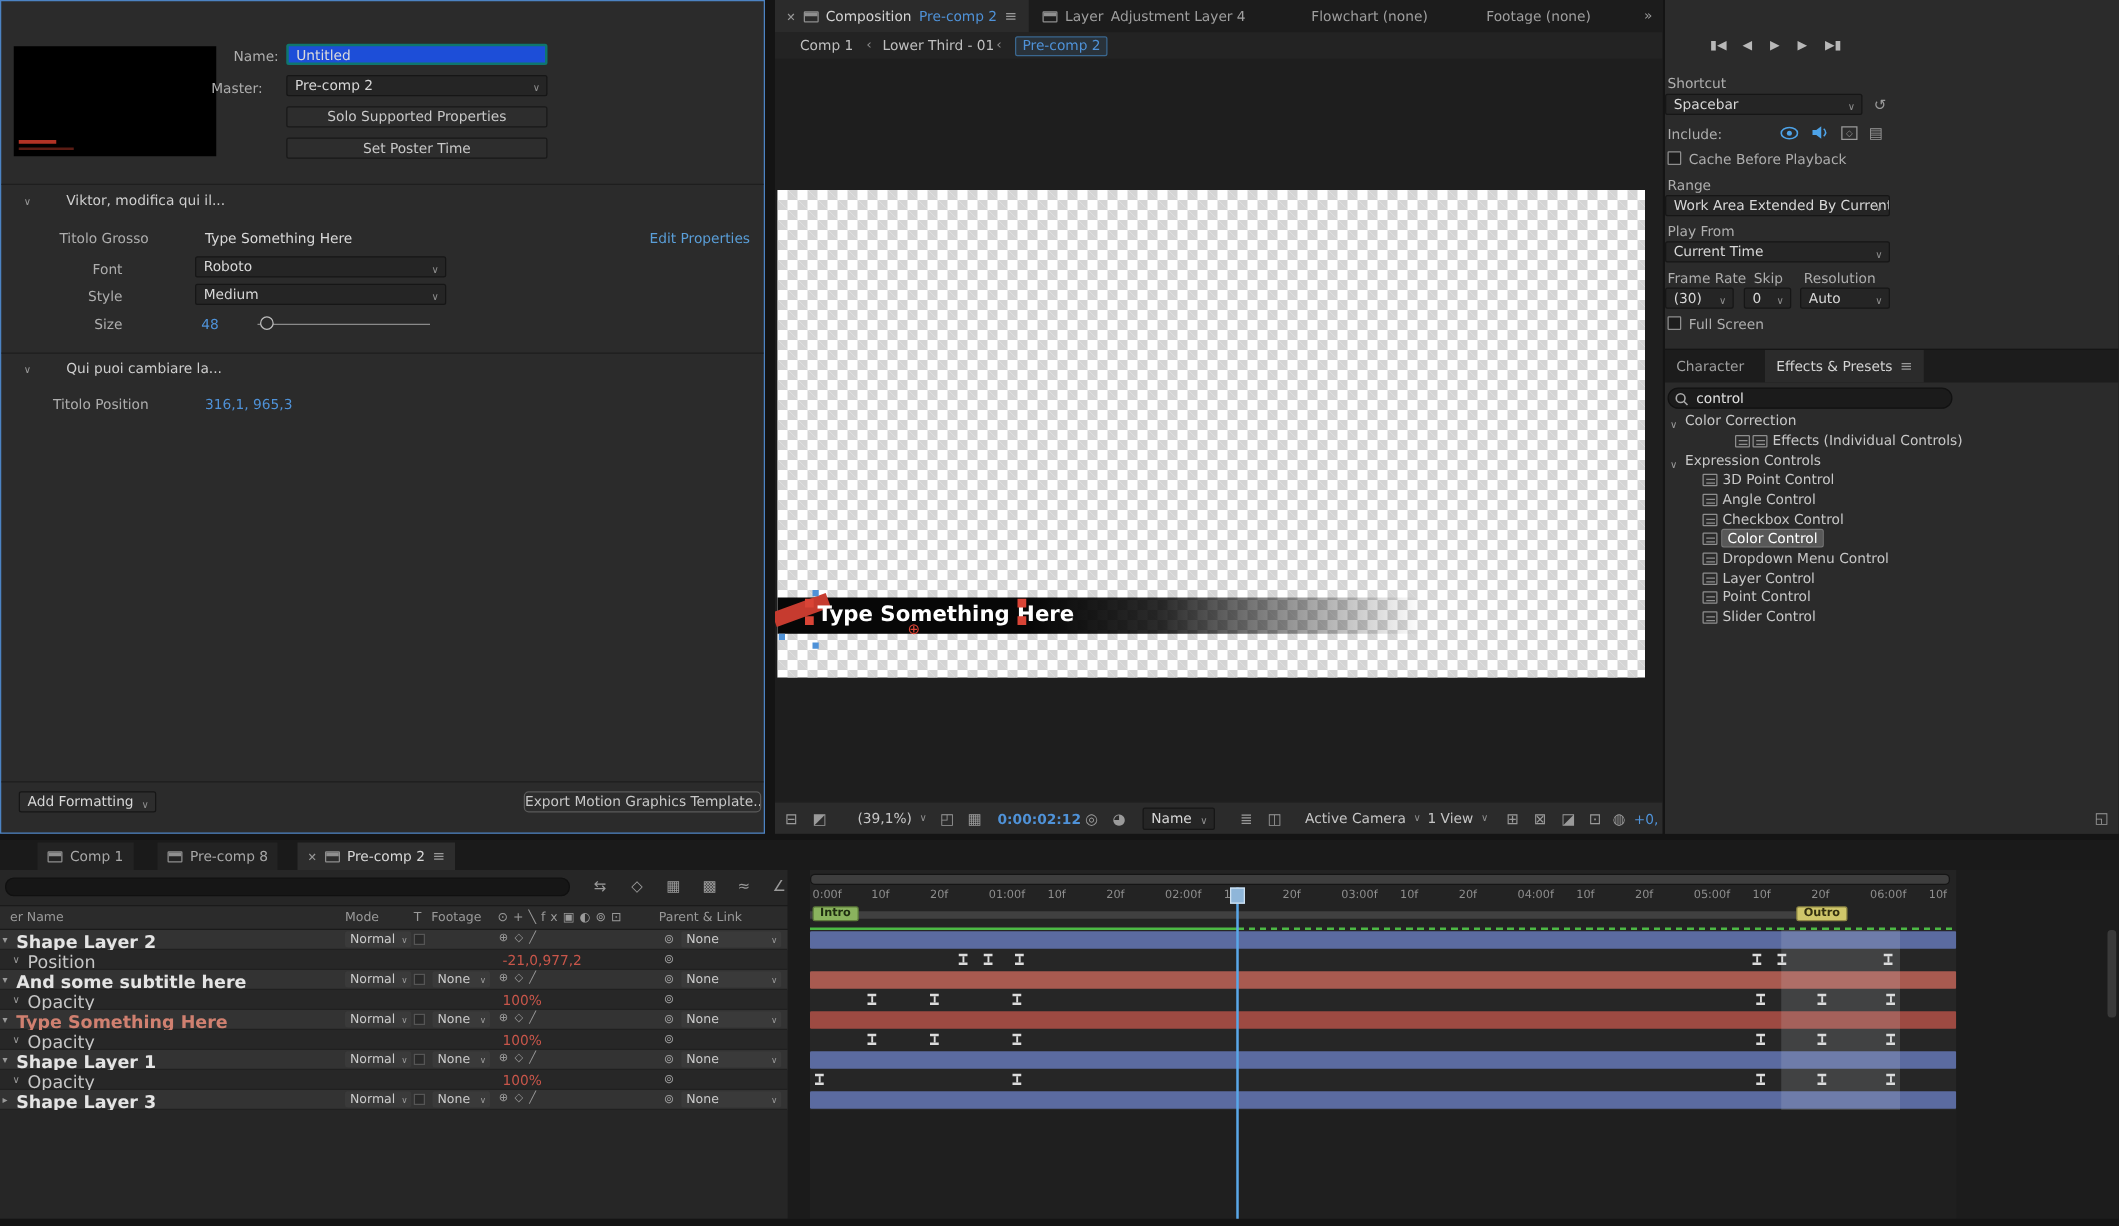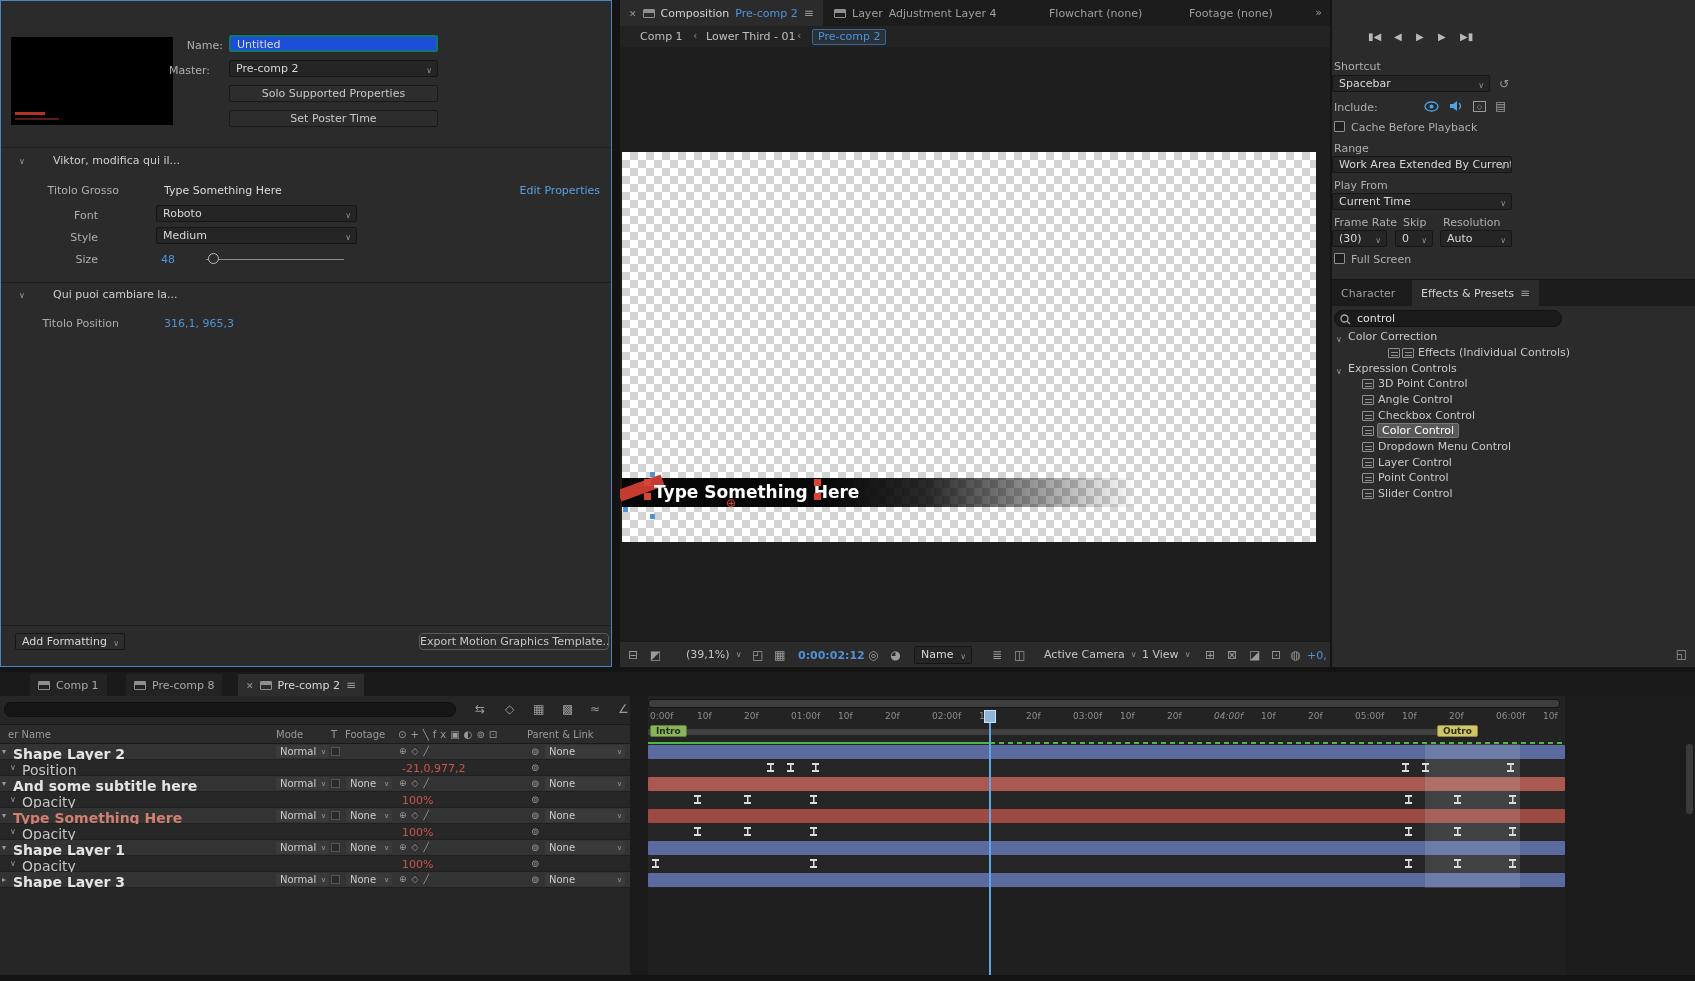--- a/index.html
+++ b/index.html
@@ -341,21 +341,21 @@
       <span style="left: 96px;">20f</span>
       <span style="left: 143px;">01:00f</span>
       <span style="left: 190px;">10f</span>
       <span style="left: 237px;">20f</span>
       <span style="left: 284px;">02:00f</span>
       <span style="left: 331px;">10f</span>
       <span style="left: 378px;">20f</span>
       <span style="left: 425px;">03:00f</span>
       <span style="left: 472px;">10f</span>
       <span style="left: 519px;">20f</span>
-      <span style="left: 566px; font-style: italic;">04:00f</span>
+      <span style="left: 566px;">04:00f</span>
       <span style="left: 613px;">10f</span>
       <span style="left: 660px;">20f</span>
       <span style="left: 707px;">05:00f</span>
       <span style="left: 754px;">10f</span>
       <span style="left: 801px;">20f</span>
       <span style="left: 848px;">06:00f</span>
       <span style="left: 895px;">10f</span>
     </div>
   <div class="wa"></div>
   <span class="chip intro">Intro</span>

